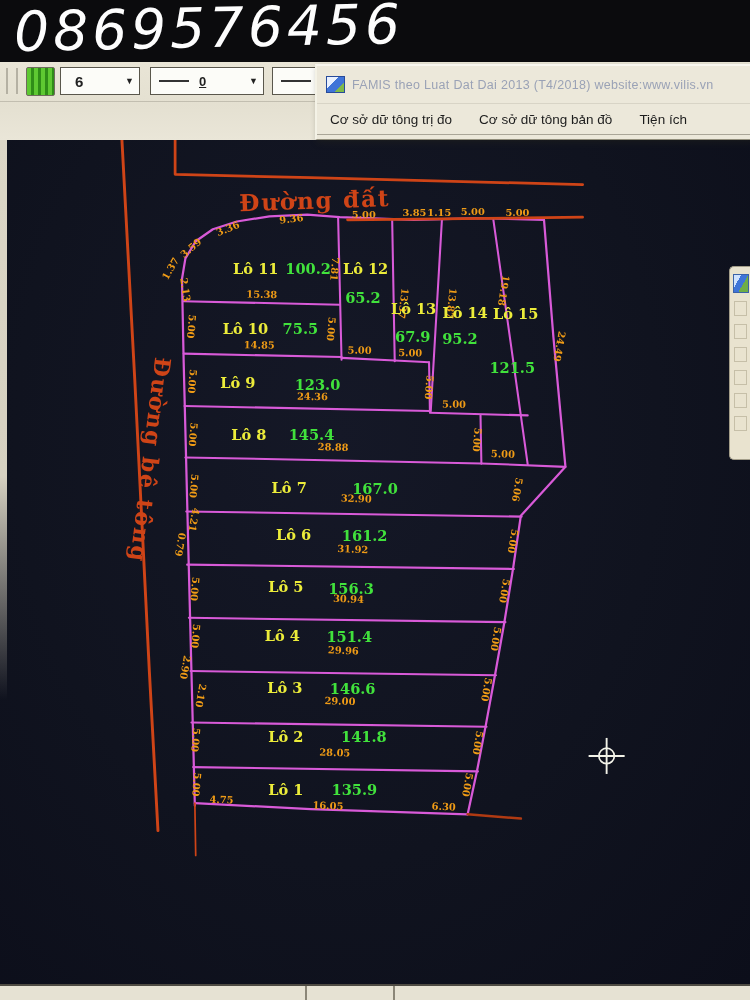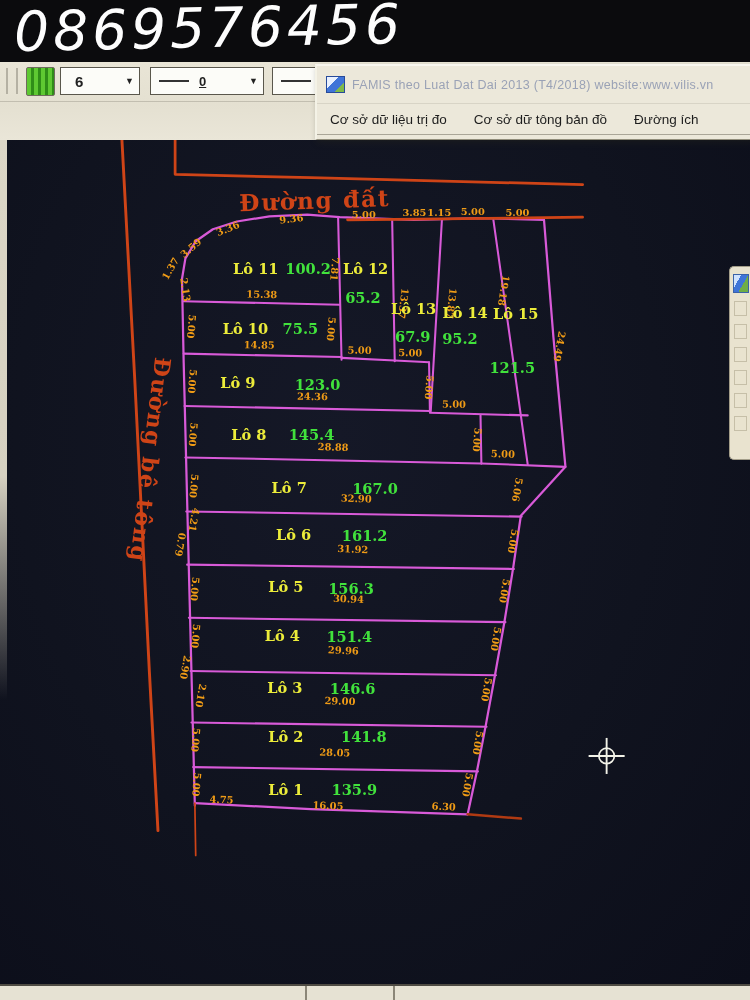--- a/index.html
+++ b/index.html
@@ -218,23 +218,23 @@
     </svg>
 </div>
 <div class="edge-sliver"></div>
 
 <div class="famis">
   <div class="title-row">
     <div class="app-icon"></div>
     <div class="title-text">FAMIS theo Luat Dat Dai 2013 (T4/2018)   website:www.vilis.vn</div>
   </div>
   <div class="menu-row">
-    <span class="menu-item">Cơ sở dữ liệu trị đo</span>
+    <span class="menu-item">Cơ sở dữ tông trị đo</span>
     <span class="menu-item">Cơ sở dữ tông bản đồ</span>
-    <span class="menu-item">Đường ích</span>
+    <span class="menu-item">Tiện ích</span>
   </div>
 </div>
 
 <div class="right-panel">
   <div class="map-icon"></div>
   <div class="btn"></div>
   <div class="btn"></div>
   <div class="btn"></div>
   <div class="btn"></div>
   <div class="btn"></div>

